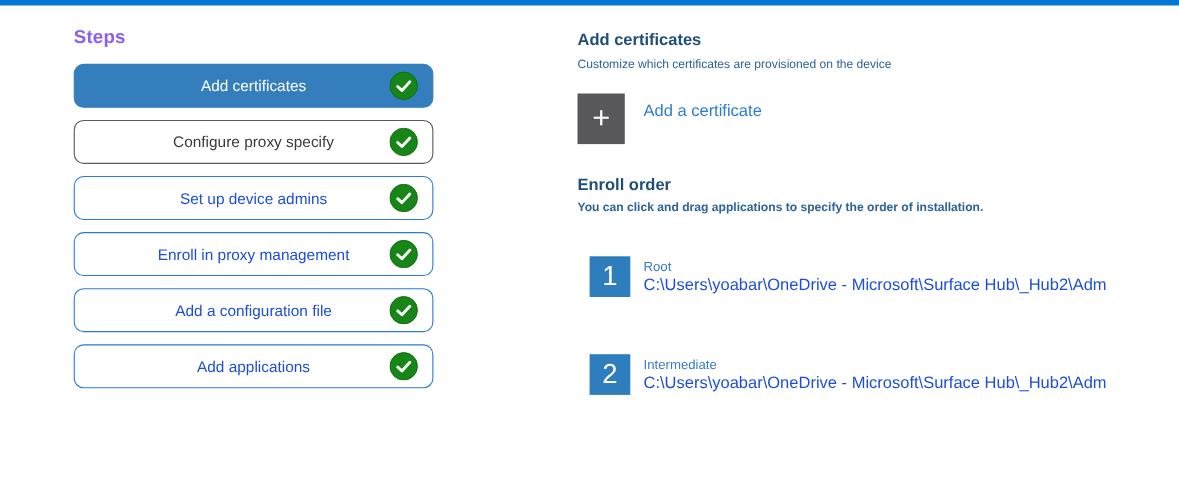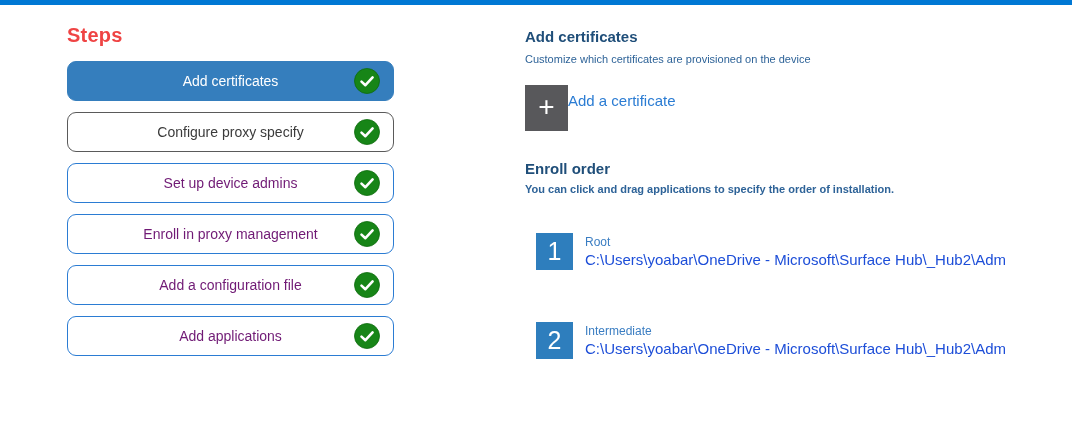--- a/index.html
+++ b/index.html
@@ -14,30 +14,30 @@
     position:absolute; top:0; left:0;
     width:1072px; height:5px;
     background:#0078d4;
   }
 
   
   .sidebar {
     position:absolute; left:67px; top:24px; width:327px;
   }
   .sidebar-title {
-    color:#ef4444; font-size:20px; font-weight:bold;
+    color:#8b5cf6; font-size:17px; font-weight:bold;
     margin:0 0 14px 0; letter-spacing:0.2px;
   }
   .step {
     position:relative;
     height:40px;
     border:1.5px solid #2b7cd3;
     border-radius:9px;
     background:#ffffff;
-    color:#701a75;
+    color:#1d4ed8;
     font-size:14px;
     display:flex; align-items:center; justify-content:center;
     margin-bottom:11px;
     box-sizing:border-box;
     cursor:pointer;
   }
   .step.active {
     background:#357ebd; border-color:#357ebd; color:#ffffff;
   }
   .step.gray {
@@ -72,21 +72,21 @@
     color:#ffffff;
     font-size:28px; font-weight:300;
     display:flex; align-items:center; justify-content:center;
     flex:0 0 auto;
     line-height:1;
     padding-bottom:2px;
     box-sizing:border-box;
   }
   .add-cert-label {
     color:#2b7cd3; font-size:15px;
-    margin-top:7px;
+    margin-left:17px; margin-top:7px;
   }
   .install-title { margin-top:29px; }
   .install-subtitle { margin-top:6px;font-weight:bold; }
   .order-item {
     display:flex; align-items:flex-start;
     margin-left:11px;
     cursor:grab;
   }
   .order-item.first { margin-top:38px; }
   .order-item.second { margin-top:52px; }

